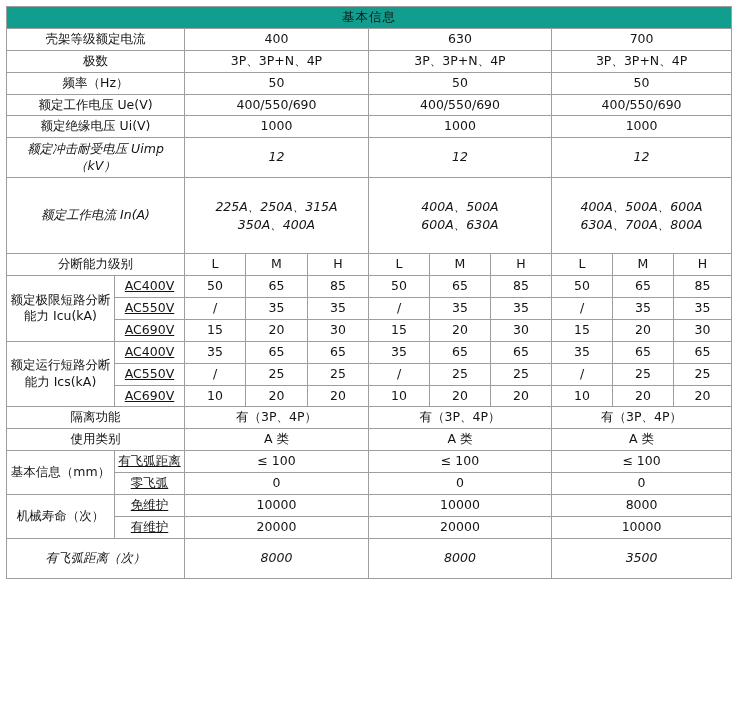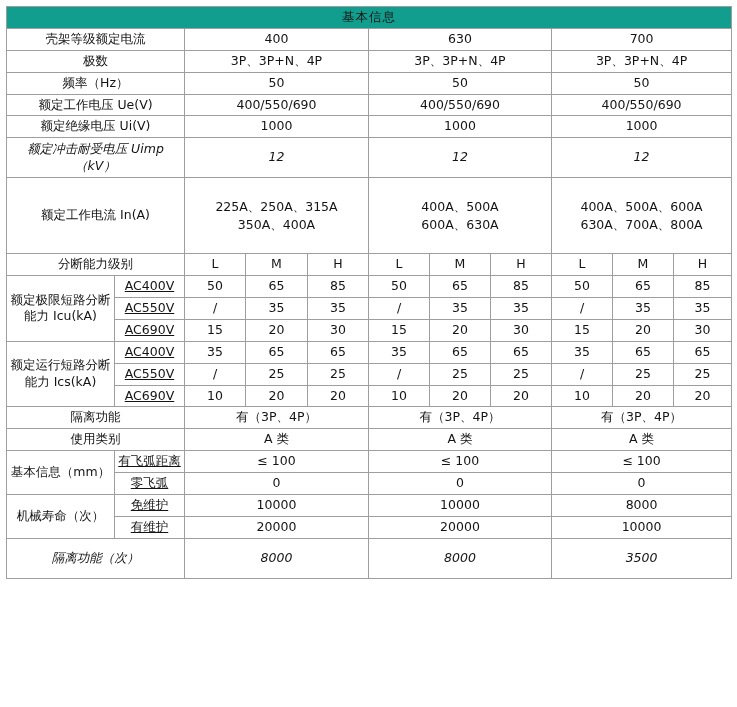--- a/index.html
+++ b/index.html
@@ -45,20 +45,21 @@
   }
   .rowlabel {
     font-size: 12.5px;
   }
   .tall {
     height: 40px;
     font-style: italic;
   }
   .xtall {
     height: 76px;
+    font-style: italic;
   }
   .sub {
     font-size: 12px;
     text-decoration: underline;
   }
   .val {
     font-size: 12.5px;
   }
   .grade {
     font-size: 12px;
@@ -281,20 +282,20 @@
       <td colspan="3" class="val">8000</td>
     </tr>
     <tr>
       <td class="sub">有维护</td>
       <td colspan="3" class="val">20000</td>
       <td colspan="3" class="val">20000</td>
       <td colspan="3" class="val">10000</td>
     </tr>
 
     <tr class="tall">
-      <td colspan="2" class="rowlabel">隔离功能（次）</td>
+      <td colspan="2" class="rowlabel">有飞弧距离（次）</td>
       <td colspan="3" class="val">8000</td>
       <td colspan="3" class="val">8000</td>
       <td colspan="3" class="val">3500</td>
     </tr>
   </tbody>
     </table>
 </div>
 
 </body></html>

